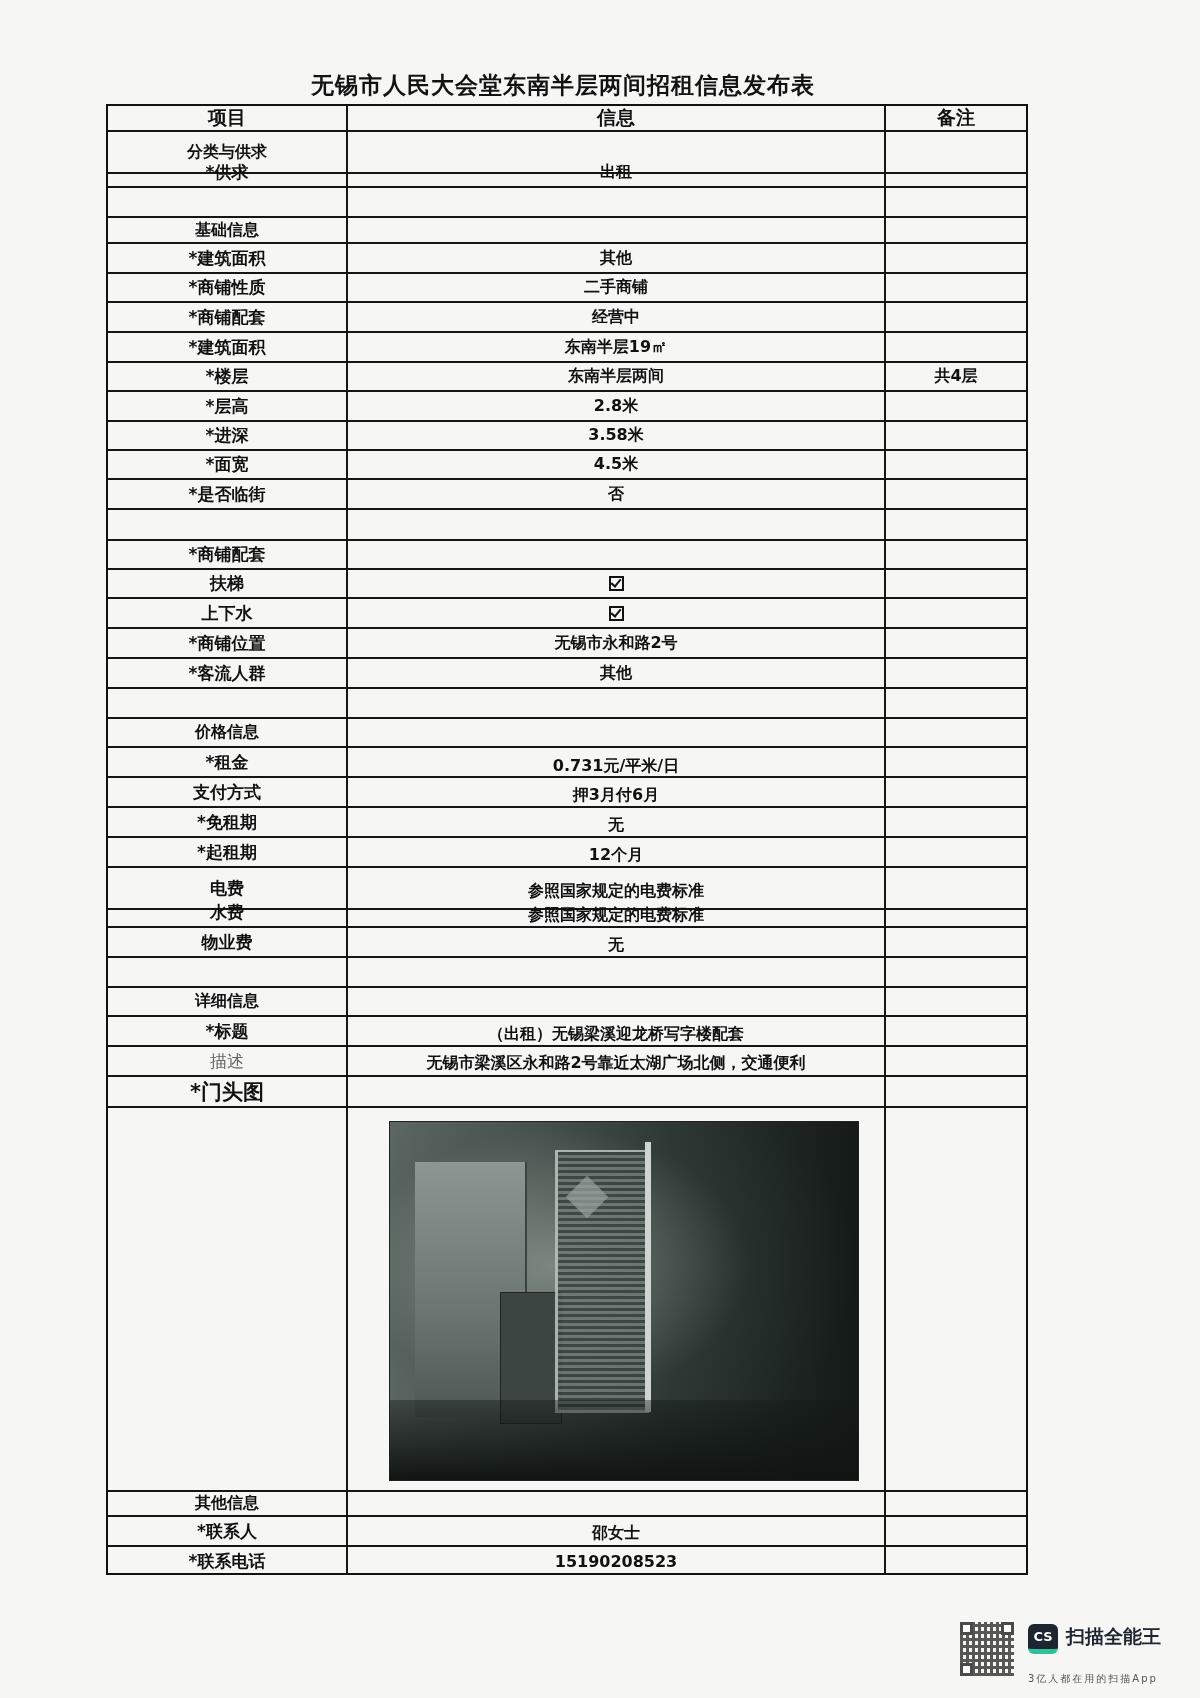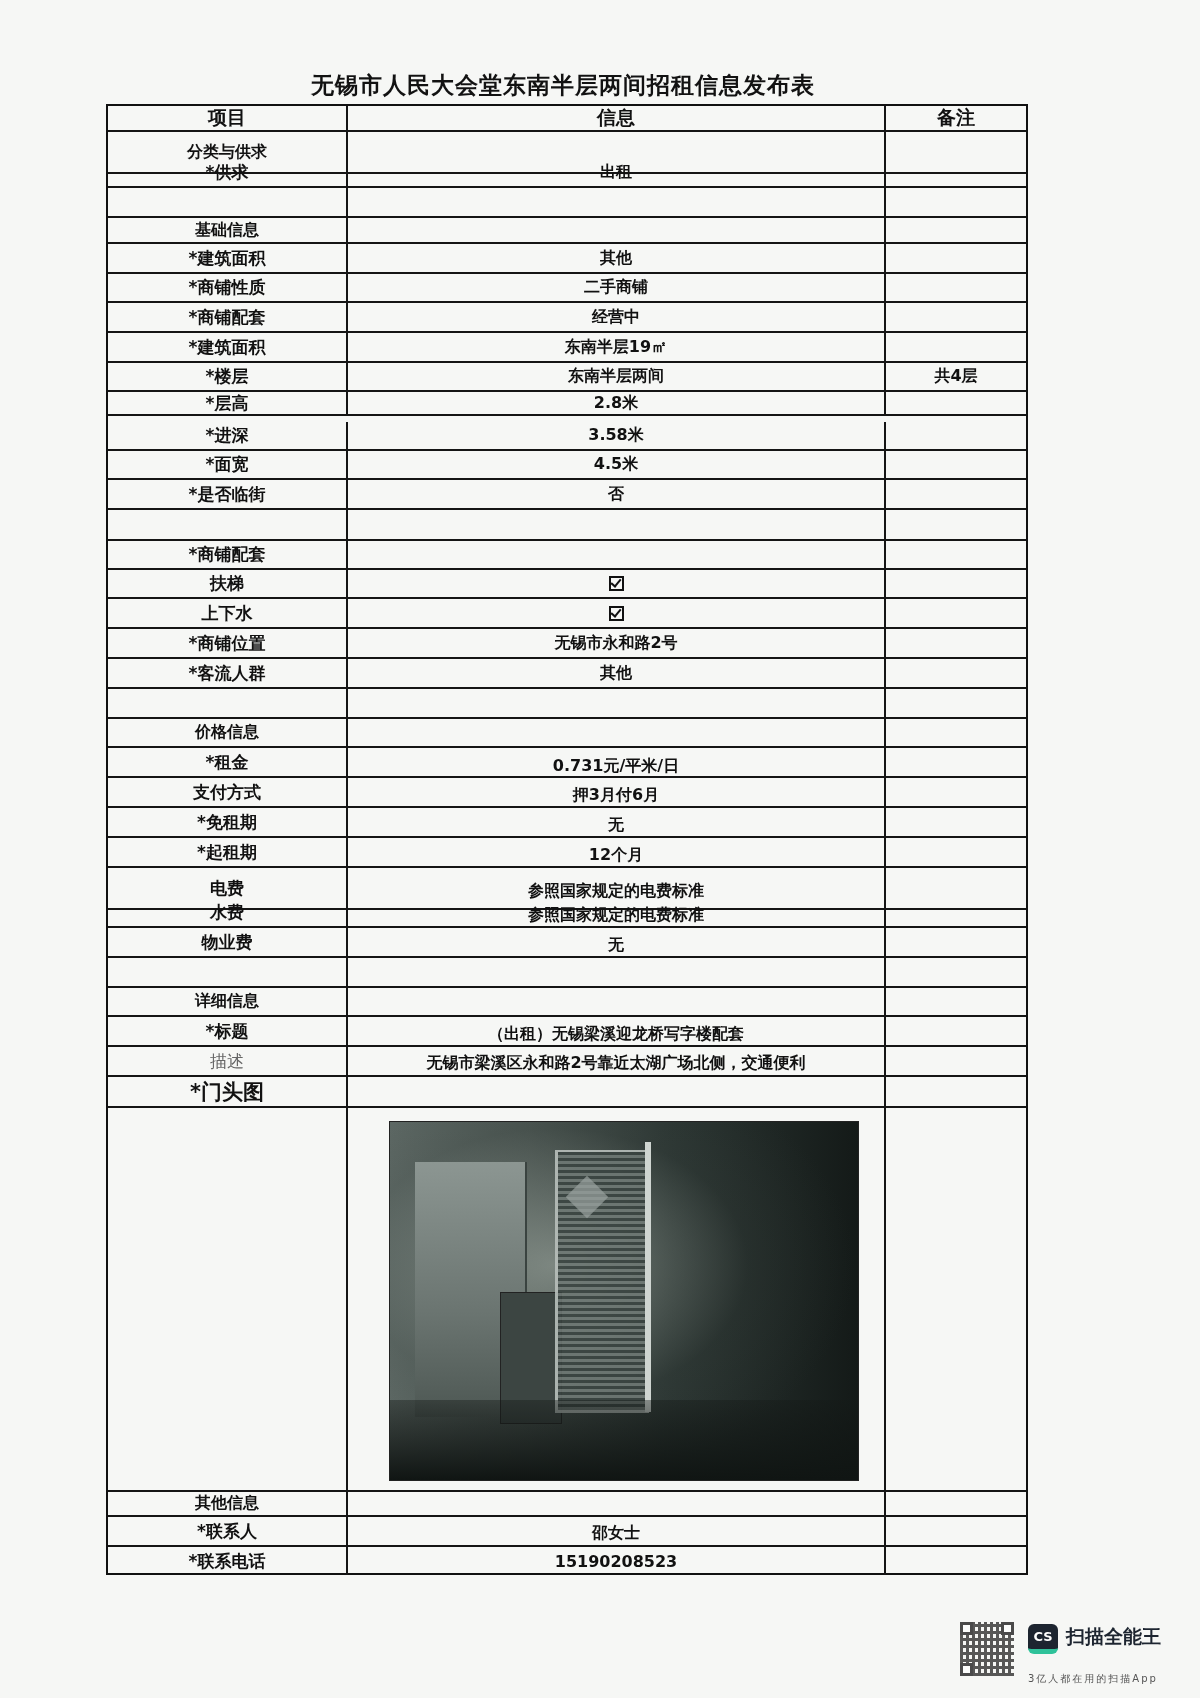--- a/index.html
+++ b/index.html
@@ -132,21 +132,21 @@
   <div class="row" style="top:227px;height:30px;">
     <div class="cell c1">*建筑面积</div>
     <div class="cell c2 val">东南半层19㎡</div>
     <div class="cell c3"></div>
   </div>
   <div class="row" style="top:257px;height:29px;">
     <div class="cell c1">*楼层</div>
     <div class="cell c2 val">东南半层两间</div>
     <div class="cell c3 val" style="font-weight:bold;">共4层</div>
   </div>
-  <div class="row" style="top:286px;height:24px;">
+  <div class="row" style="top:286px;height:30px;">
     <div class="cell c1">*层高</div>
     <div class="cell c2 val">2.8米</div>
     <div class="cell c3"></div>
   </div>
   <div class="row" style="top:316px;height:29px;">
     <div class="cell c1">*进深</div>
     <div class="cell c2 val">3.58米</div>
     <div class="cell c3"></div>
   </div>
   <div class="row" style="top:345px;height:29px;">

